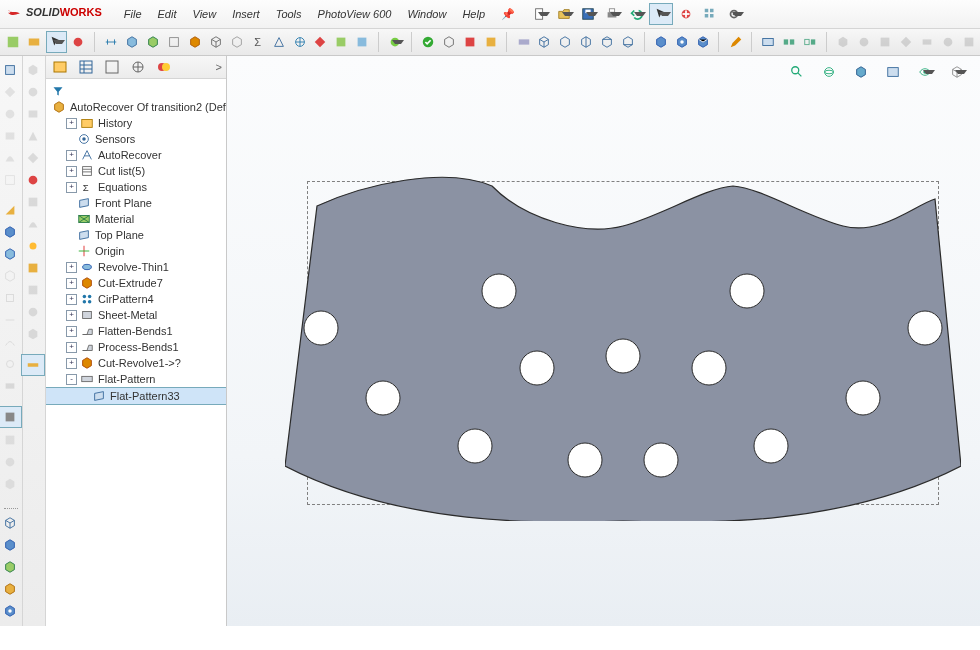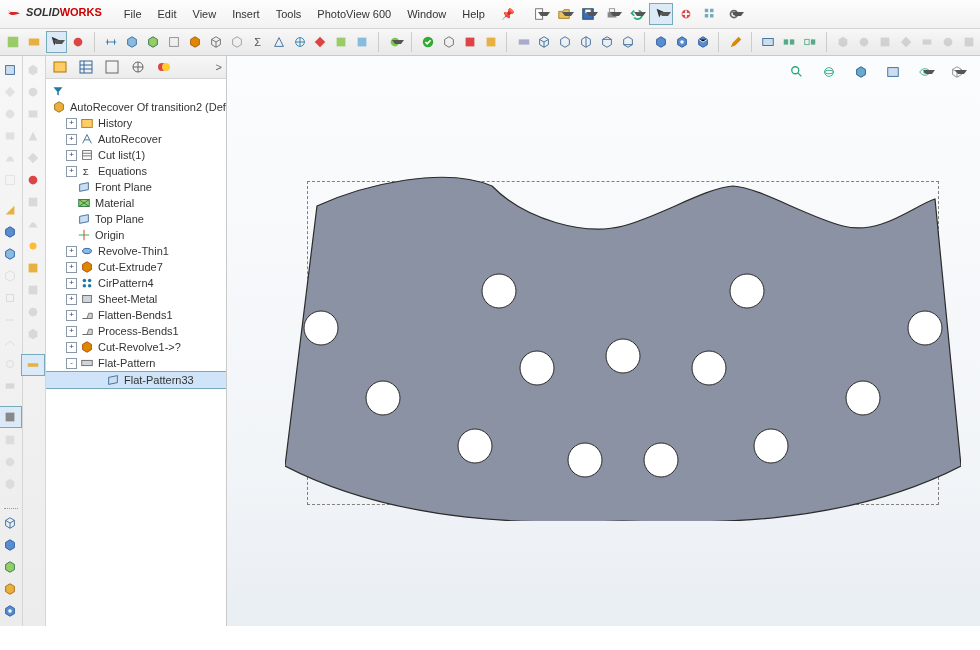--- a/index.html
+++ b/index.html
@@ -2,21 +2,21 @@
 <html><head>
 <meta charset="utf-8">
 <style>
   html,body{margin:0;padding:0;width:980px;height:650px;font-family:"Segoe UI",Arial,sans-serif;font-size:11px;color:#333;background:#fff;overflow:hidden;}
   .menubar{display:flex;align-items:center;height:28px;background:linear-gradient(#fdfdfd,#f2f2f2);border-bottom:1px solid #d5d5d5;padding-left:6px;}
   .logo{display:flex;margin-right:14px;}
   .logo svg{width:16px;height:16px;margin-right:4px;}
   .logo-text{font-weight:bold;}
   .logo-text .s{font-style:italic;}
   .logo-text .r{color:#c00;}
-  .menus{display:flex;}
+  .menus{display:flex;font-style:italic;}
   .menus div{padding:2px 8px;cursor:default;}
   .pin{margin-left:8px;color:#2666b5;}
   .tbtn{width:22px;height:20px;display:flex;align-items:center;justify-content:center;margin-right:2px;color:#555;position:relative;}
   .tbtn.sep{border-left:1px solid #ccc;margin-left:4px;padding-left:4px;width:1px;}
   .tbtn.pale{opacity:.35;}
   .tbtn svg{width:14px;height:14px;}
   .drop{width:6px;height:6px;border-left:3px solid transparent;border-right:3px solid transparent;border-top:4px solid #555;position:absolute;right:1px;bottom:2px;}
   .cmdrow{display:flex;align-items:center;height:26px;background:linear-gradient(#f7f7f7,#e9e9e9);border-bottom:1px solid #c9c9c9;padding-left:4px;}
   .workspace{display:flex;height:570px;}
   .vstrip{width:22px;background:linear-gradient(#f7f7f7,#ececec);border-right:1px solid #d5d5d5;display:flex;flex-direction:column;align-items:center;padding-top:4px;}
@@ -26,21 +26,21 @@
   .fmgr-tabs{display:flex;align-items:center;height:22px;background:linear-gradient(#f7f7f7,#ececec);border-bottom:1px solid #d5d5d5;padding-left:6px;gap:10px;}
   .fmgr-tabs .tab{width:16px;height:16px;display:flex;align-items:center;justify-content:center;}
   .fmgr-tabs .right{margin-left:auto;margin-right:4px;color:#666;}
   .tree{flex:1;overflow:hidden;padding-top:4px;position:relative;}
   .tree-row{display:flex;align-items:center;height:16px;padding-left:6px;white-space:nowrap;}
   .tree-row .exp{width:9px;height:9px;border:1px solid #89a;margin-right:3px;display:flex;align-items:center;justify-content:center;font-size:8px;line-height:1;color:#335;flex-shrink:0;}
   .tree-row .noexp{width:11px;flex-shrink:0;}
   .tree-row .ico{width:14px;height:14px;margin-right:4px;flex-shrink:0;display:flex;align-items:center;justify-content:center;}
   .tree-row .lbl{overflow:hidden;text-overflow:clip;}
   .tree-row.ind1{padding-left:20px;}
-  .tree-row.ind2{padding-left:60px;}
+  .tree-row.ind2{padding-left:46px;}
   .tree-row.sel{background:#cfe4f8;border-top:1px solid #7ab;border-bottom:1px solid #7ab;}
   .filter-row{display:flex;align-items:center;height:16px;padding-left:6px;}
   .viewport{flex:1;background:linear-gradient(180deg,#fbfcfd 0%,#f2f5f8 70%,#e9eef3 100%);position:relative;}
   .hud{position:absolute;top:6px;right:10px;display:flex;gap:8px;align-items:center;}
   .hud .tbtn{color:#6a8;}
   .selbox{position:absolute;border:1px dashed #808080;}
   .part{position:absolute;}
 </style>
 </head>
 <body>
@@ -608,37 +608,47 @@
           <div class="tree-row ind1">
             <span class="exp">+</span>
             <span class="ico">
               <svg viewBox="0 0 16 16">
                 <rect x="2" y="4" width="12" height="9" fill="#fc6" stroke="#a70"></rect>
               </svg>
             </span>
             <span class="lbl">History</span>
           </div>
           <div class="tree-row ind1">
+            <span class="noexp"></span>
+            <span class="ico">
+              <svg viewBox="0 0 16 16">
+                <circle cx="8" cy="8" r="5" fill="none" stroke="#369"></circle>
+                <circle cx="8" cy="8" r="2" fill="#369"></circle>
+              </svg>
+            </span>
+            <span class="lbl">Sensors</span>
+          </div>
+          <div class="tree-row ind1">
             <span class="exp">+</span>
             <span class="ico">
               <svg viewBox="0 0 16 16">
                 <path fill="none" stroke="#369" d="M3 13L8 3l5 10M5 9h6"></path>
               </svg>
             </span>
             <span class="lbl">AutoRecover</span>
           </div>
           <div class="tree-row ind1">
             <span class="exp">+</span>
             <span class="ico">
               <svg viewBox="0 0 16 16">
                 <rect x="3" y="3" width="10" height="10" fill="none" stroke="#666"></rect>
                 <path stroke="#666" d="M3 6h10M3 9h10"></path>
               </svg>
             </span>
-            <span class="lbl">Cut list(1)</span>
+            <span class="lbl">Cut list(5)</span>
           </div>
           <div class="tree-row ind1">
             <span class="exp">+</span>
             <span class="ico">
               <svg viewBox="0 0 16 16">
                 <text x="3" y="12" font-size="11" fill="#333">Σ</text>
               </svg>
             </span>
             <span class="lbl">Equations</span>
           </div>

